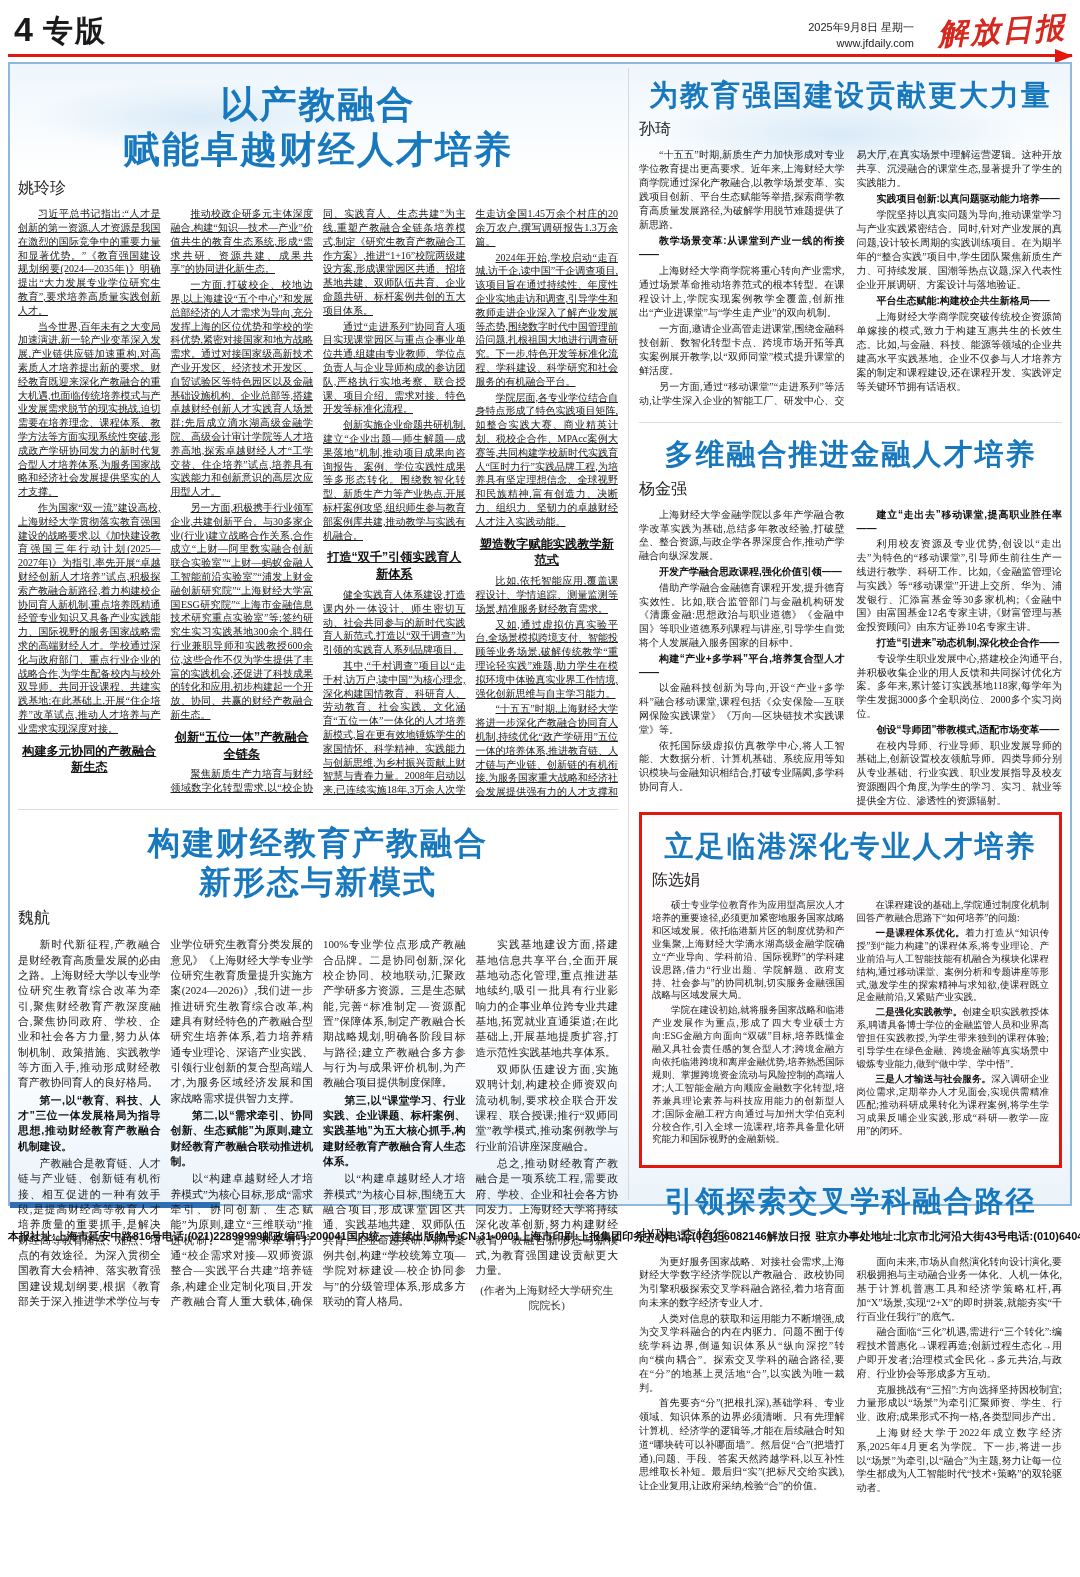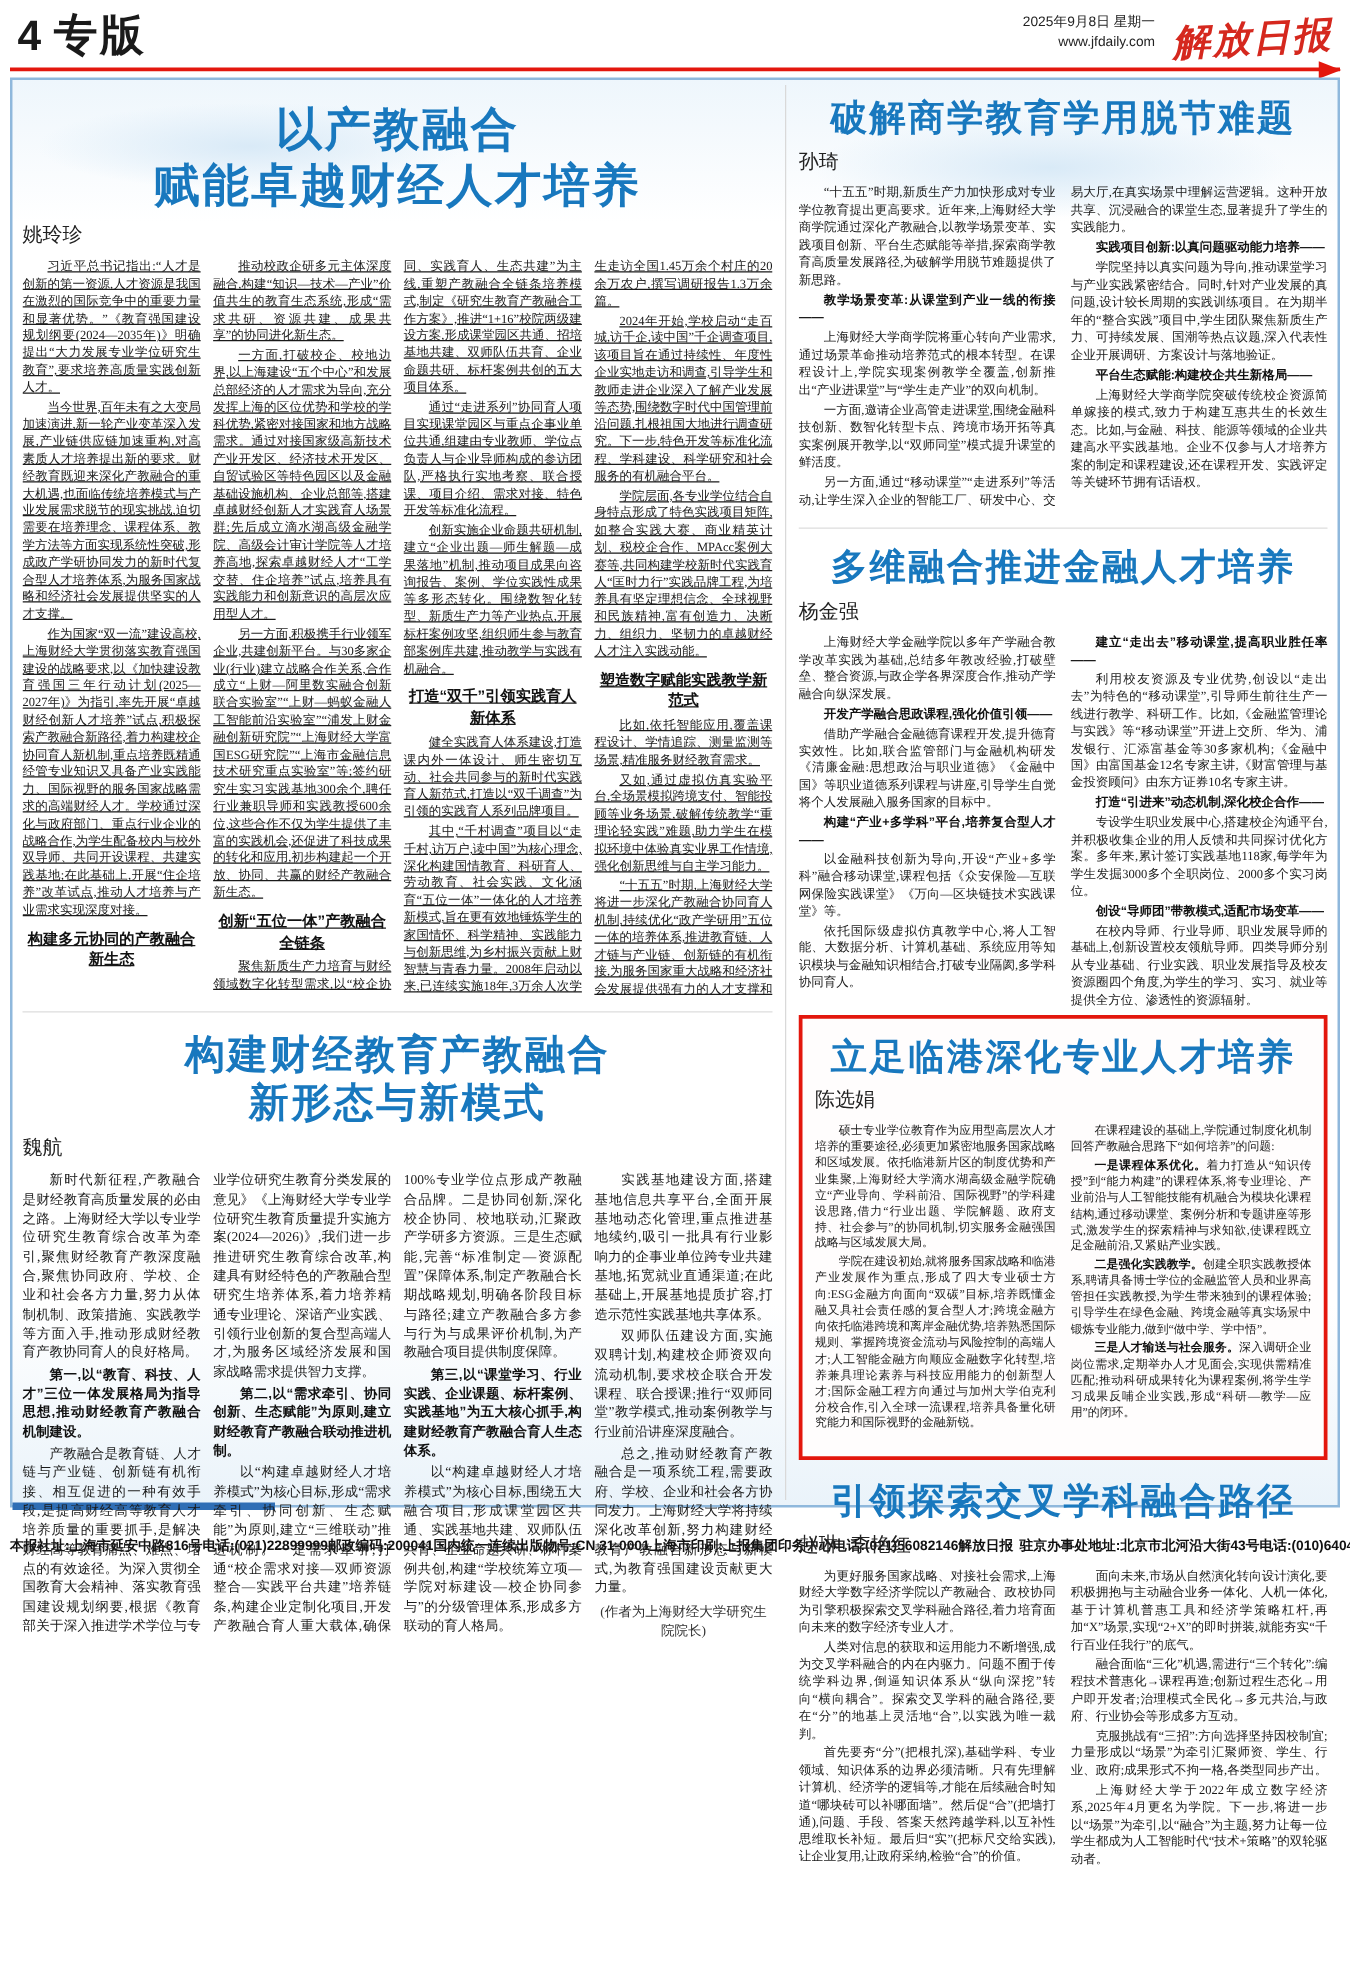--- a/index.html
+++ b/index.html
@@ -2,22 +2,22 @@
 <html><head>
 <meta charset="utf-8">
 <style>
   html,body{margin:0;padding:0;}
   body{width:1080px;height:1577px;overflow:hidden;background:#fff;
        font-family:"Liberation Serif","DejaVu Serif",serif;color:#1a1a1a;}
   
   .hdr{height:54px;display:flex;justify-content:space-between;align-items:flex-end;padding:6px 14px 2px 14px;box-sizing:border-box;}
   .hdr-left{display:flex;align-items:baseline;gap:10px;font-family:"Liberation Sans",sans-serif;}
   .pageno{font-size:34px;font-weight:700;}
-  .sect{font-size:35px;font-weight:700;letter-spacing:2px;}
-  .hdr-right{display:flex;align-items:flex-start;gap:14px;}
+  .sect{font-size:30px;font-weight:700;letter-spacing:2px;}
+  .hdr-right{display:flex;align-items:flex-end;gap:24px;}
   .dateblock{text-align:right;font-family:"Liberation Sans",sans-serif;font-size:11px;line-height:1.45;color:#222;}
   .masthead{font-size:30px;font-weight:900;color:#d5281e;font-style:italic;transform:rotate(-3deg);letter-spacing:2px;font-family:"Liberation Serif",serif;}
   .redline{position:relative;height:3px;background:#e3170d;margin:0 8px 0 8px;}
   .redline .arr{position:absolute;right:-1px;top:-5px;width:0;height:0;
       border-left:18px solid #e3170d;border-top:7px solid transparent;border-bottom:7px solid transparent;}
   
   .frame{position:relative;margin:5px 8px 0 8px;height:1144px;box-sizing:border-box;
       border:2px solid #8fb8dc;
       background:linear-gradient(180deg,#eef6fc 0%,#ffffff 10%,#ffffff 86%,#eaf3fa 100%);
       padding:4px 8px;display:flex;gap:10px;}
@@ -136,21 +136,21 @@
           <p class="t-p">双师队伍建设方面,实施双聘计划,构建校企师资双向流动机制,要求校企联合开发课程、联合授课;推行“双师同堂”教学模式,推动案例教学与行业前沿讲座深度融合。</p>
           <p class="t-p">总之,推动财经教育产教融合是一项系统工程,需要政府、学校、企业和社会各方协同发力。上海财经大学将持续深化改革创新,努力构建财经教育产教融合新形态与新模式,为教育强国建设贡献更大力量。</p>
           <p class="t-a">(作者为上海财经大学研究生院院长)</p>
         </div>
     </article>
   </div>
 
   <div class="col-r">
     <article class="a2 ar">
       <h1 class="a-title">
-        <div>破解商学教育学用脱节难题</div>
+        <div>为教育强国建设贡献更大力量</div>
       </h1>
       <div class="byline">孙琦</div>
       <div class="body cols2">
           <p class="t-p">“十五五”时期,新质生产力加快形成对专业学位教育提出更高要求。近年来,上海财经大学商学院通过深化产教融合,以教学场景变革、实践项目创新、平台生态赋能等举措,探索商学教育高质量发展路径,为破解学用脱节难题提供了新思路。</p>
           <p class="t-b">教学场景变革:从课堂到产业一线的衔接——</p>
           <p class="t-p">上海财经大学商学院将重心转向产业需求,通过场景革命推动培养范式的根本转型。在课程设计上,学院实现案例教学全覆盖,创新推出“产业进课堂”与“学生走产业”的双向机制。</p>
           <p class="t-p">一方面,邀请企业高管走进课堂,围绕金融科技创新、数智化转型卡点、跨境市场开拓等真实案例展开教学,以“双师同堂”模式提升课堂的鲜活度。</p>
           <p class="t-p">另一方面,通过“移动课堂”“走进系列”等活动,让学生深入企业的智能工厂、研发中心、交易大厅,在真实场景中理解运营逻辑。这种开放共享、沉浸融合的课堂生态,显著提升了学生的实践能力。</p>
           <p class="t-b">实践项目创新:以真问题驱动能力培养——</p>
           <p class="t-p">学院坚持以真实问题为导向,推动课堂学习与产业实践紧密结合。同时,针对产业发展的真问题,设计较长周期的实践训练项目。在为期半年的“整合实践”项目中,学生团队聚焦新质生产力、可持续发展、国潮等热点议题,深入代表性企业开展调研、方案设计与落地验证。</p>

